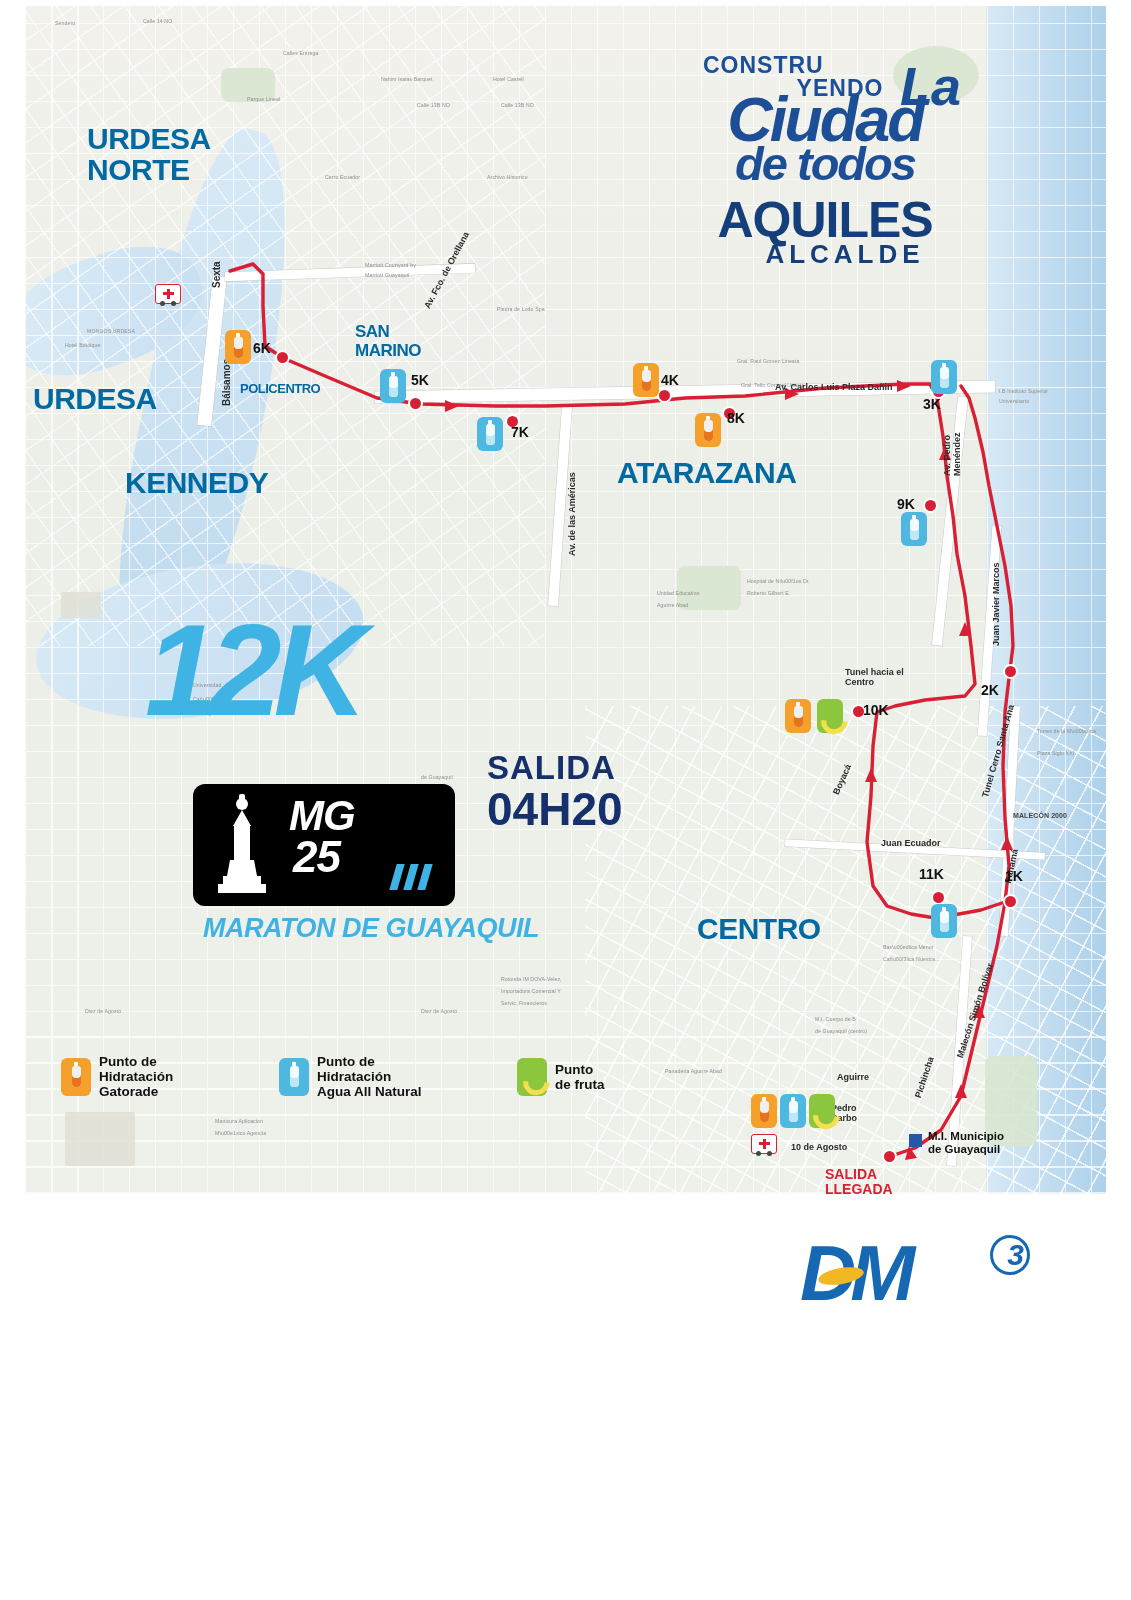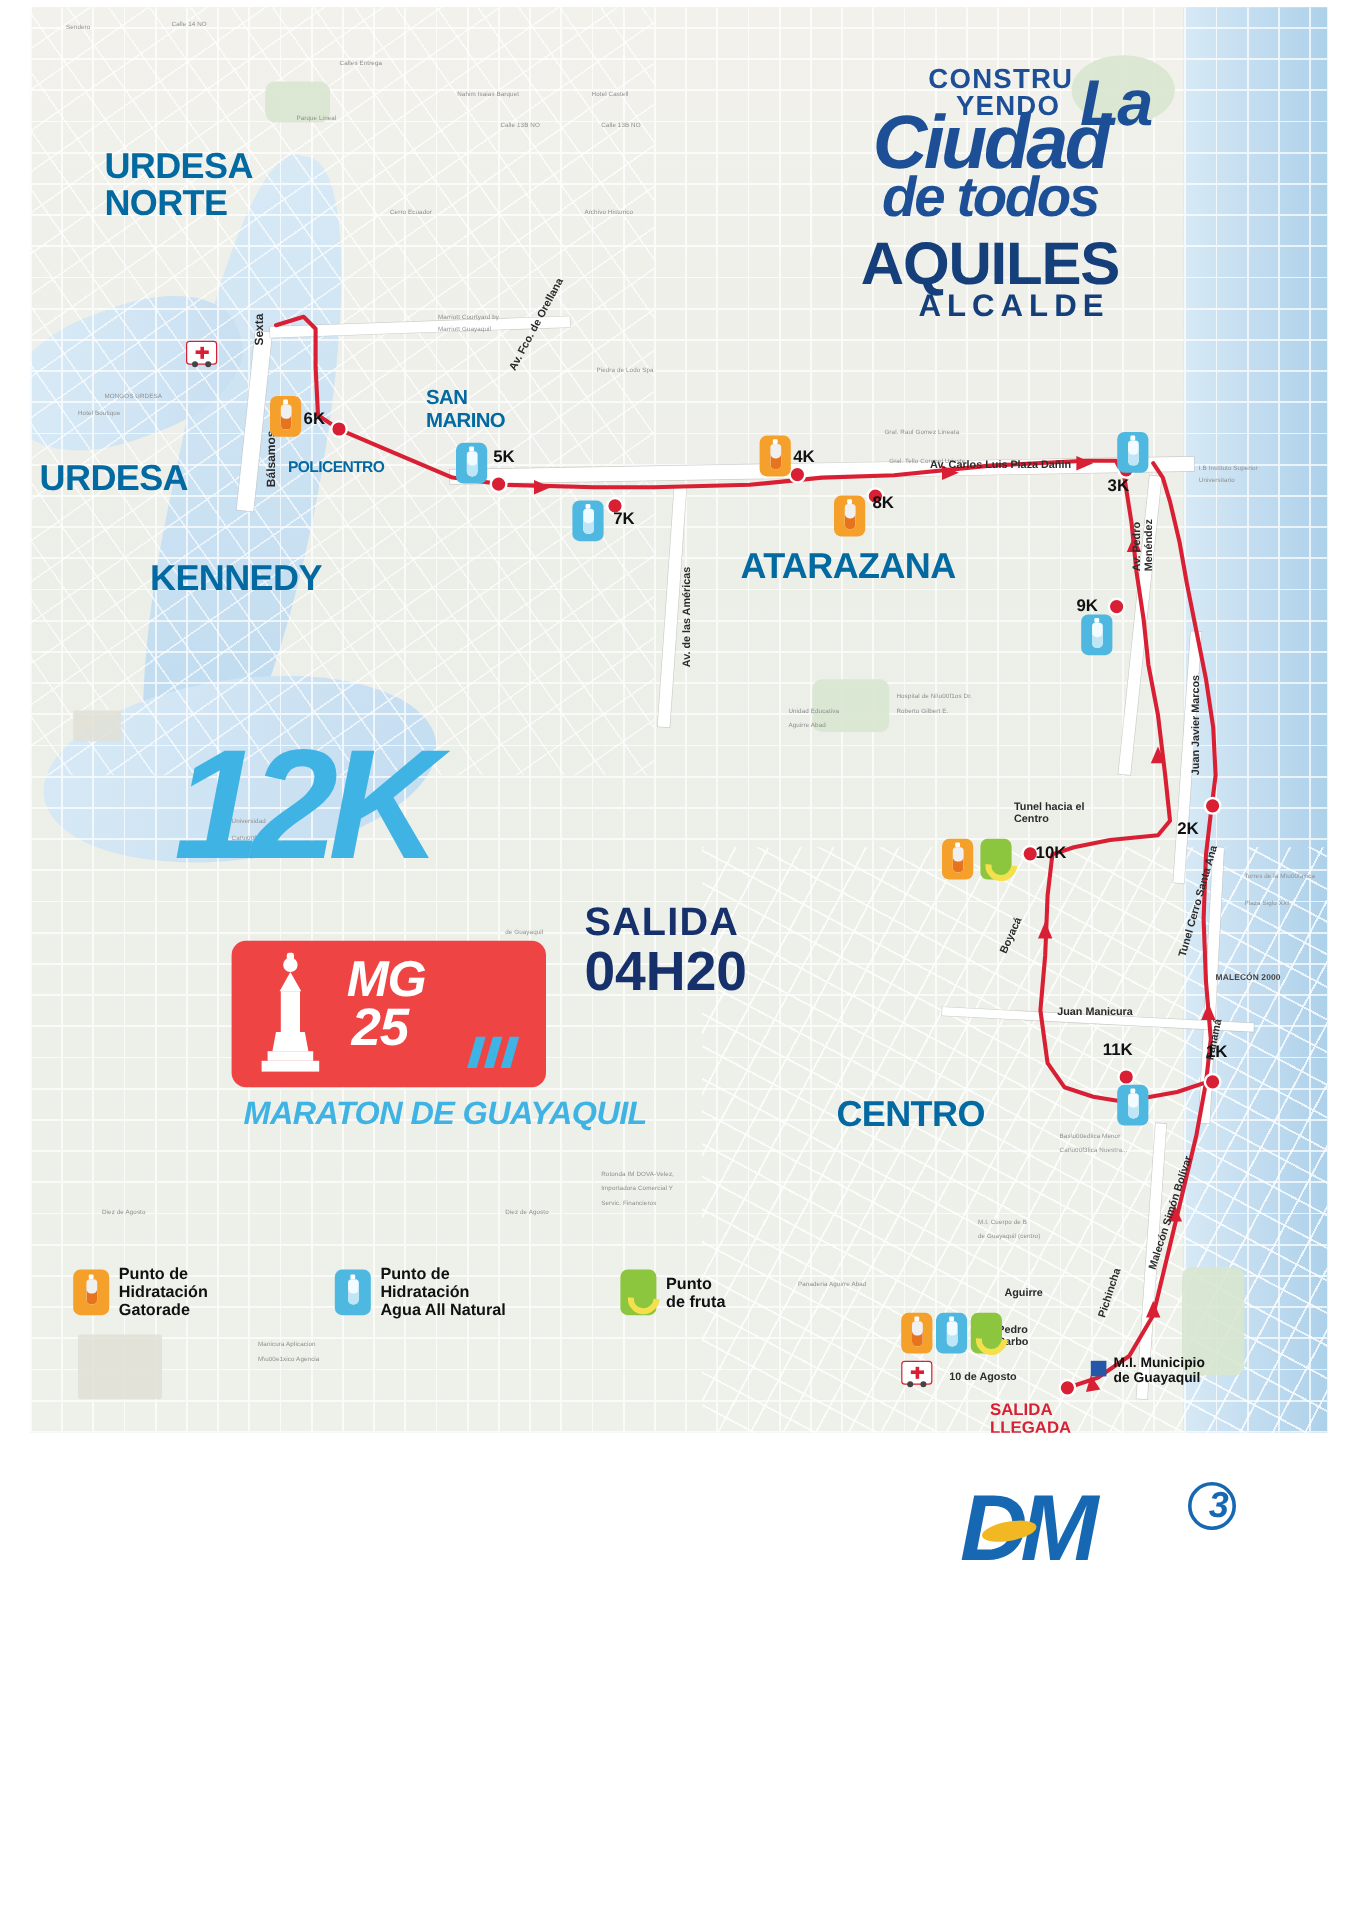--- a/index.html
+++ b/index.html
@@ -229,21 +229,21 @@
   
   #title-block {
     position: absolute;
     left: 660px; top: 48px;
     width: 280px;
     text-align: center;
     color: #1c4f96;
   }
   .t-constru {
     font-size: 23px; font-weight: bold; letter-spacing: 1px;
-    line-height: 1.0; text-align: center; margin-left: 18px;
+    line-height: 1.0; text-align: left; margin-left: 18px;
   }
   .t-yendo {
     font-size: 23px; font-weight: bold; letter-spacing: 1px;
     line-height: 1.0; text-align: center; margin-left: 30px;
   }
   .t-la {
     position: absolute; right: 6px; top: 10px;
     font-size: 54px; font-weight: bold; font-style: italic;
     line-height: .85; letter-spacing: -2px;
   }
@@ -283,21 +283,21 @@
     line-height: 1;
   }
   #salida-block .s-word { font-size: 33px; letter-spacing: 1px; }
   #salida-block .s-time { font-size: 46px; letter-spacing: 0px; margin-top: 2px; }
 
   
   #mg-logo {
     position: absolute;
     left: 168px; top: 778px;
     width: 262px; height: 122px;
-    background: #ef4444;
+    background: #000000;
     border-radius: 12px;
   }
   #mg-logo .statue {
     position: absolute;
     left: 18px; top: 8px;
     width: 62px; height: 106px;
   }
   #mg-logo .mg {
     position: absolute;
     left: 96px; top: 12px;
@@ -510,21 +510,21 @@
   <div class="street-name" style="left:186px; top:282px; transform: rotate(-90deg);">Sexta</div>
   <div class="street-name" style="left:196px; top:400px; transform: rotate(-90deg);">Bálsamos</div>
   <div class="street-name sm" style="left:398px; top:300px; transform: rotate(-62deg); width:90px; white-space:normal; line-height:1.1;">Av. Fco. de Orellana</div>
   <div class="street-name sm" style="left:542px; top:550px; transform: rotate(-90deg);">Av. de las Américas</div>
   <div class="street-name sm" style="left:750px; top:376px;">Av. Carlos Luis Plaza Dañin</div>
   <div class="street-name sm" style="left:918px; top:470px; transform: rotate(-90deg); width:84px; white-space:normal; line-height:1.1;">Av. Pedro Menéndez</div>
   <div class="street-name sm" style="left:966px; top:640px; transform: rotate(-90deg);">Juan Javier Marcos</div>
   <div class="street-name sm" style="left:820px; top:662px; width:70px; white-space:normal; line-height:1.1;">Tunel hacia el Centro</div>
   <div class="street-name sm" style="left:956px; top:790px; transform: rotate(-74deg); width:98px; white-space:normal; line-height:1.1;">Tunel Cerro Santa Ana</div>
   <div class="street-name sm" style="left:806px; top:786px; transform: rotate(-66deg);">Boyacá</div>
-  <div class="street-name sm" style="left:856px; top:832px;">Juan Manicura</div>
+  <div class="street-name sm" style="left:856px; top:832px;">Juan Ecuador</div>
   <div class="street-name sm" style="left:978px; top:876px; transform: rotate(-78deg);">Panamá</div>
   <div class="street-name sm" style="left:930px; top:1050px; transform: rotate(-72deg); width:110px; white-space:normal;">Malecón Simón Bolívar</div>
   <div class="street-name sm" style="left:888px; top:1090px; transform: rotate(-72deg);">Pichincha</div>
   <div class="street-name sm" style="left:812px; top:1066px;">Aguirre</div>
   <div class="street-name sm" style="left:806px; top:1098px; width:34px; white-space:normal; line-height:1.1;">Pedro Carbo</div>
   <div class="street-name sm" style="left:766px; top:1136px;">10 de Agosto</div>
   <div class="micro-label" style="left:988px; top:806px; font-weight:bold; font-size:7px; color:#444;">MALECÓN 2000</div>
 
   <div class="km-dot" style="left:978px; top:888px;"></div>
   <div class="km-label" style="left:980px; top:862px;">1K</div>

